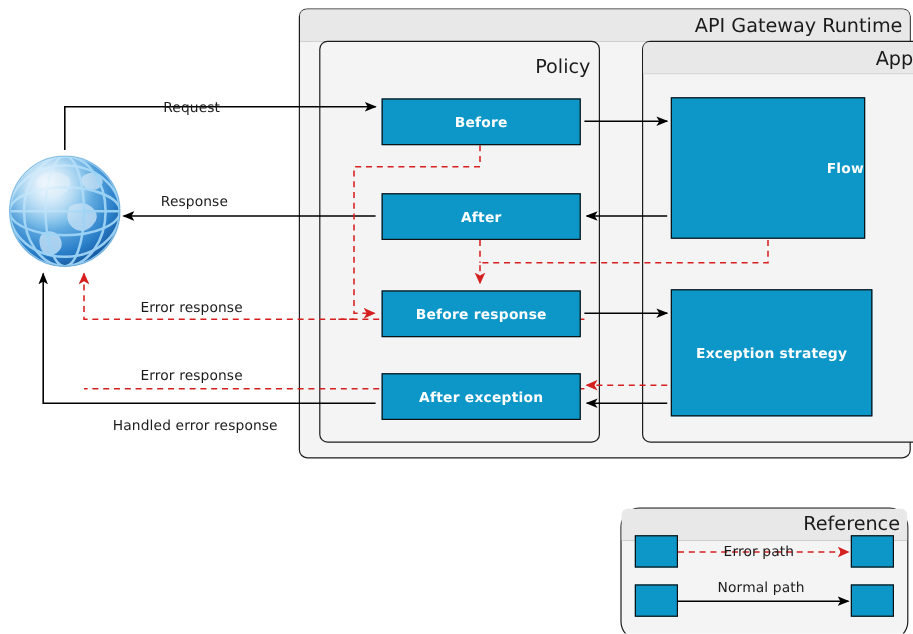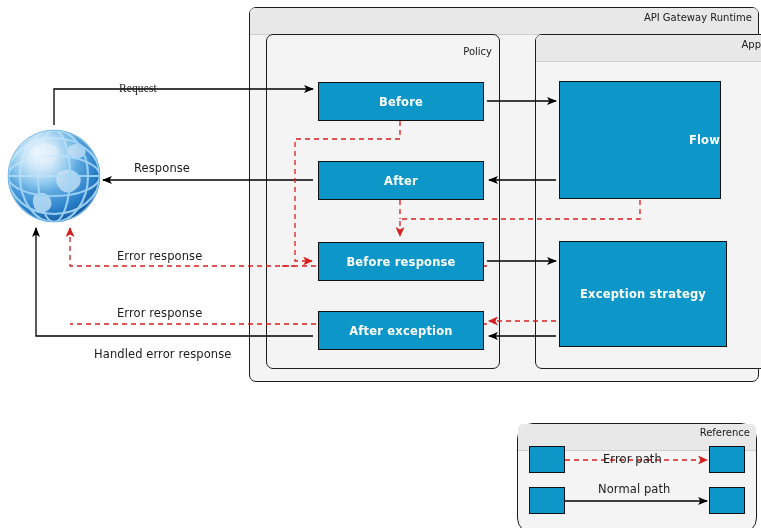--- a/index.html
+++ b/index.html
@@ -3,21 +3,21 @@
 <meta charset="utf-8">
 <style>
   html,body{margin:0;padding:0;background:#ffffff;}
   body{width:761px;height:528px;position:relative;overflow:hidden;
        font-family:"DejaVu Sans","Liberation Sans",sans-serif;}
   #canvas{position:absolute;left:0;top:0;width:761px;height:528px;}
   .svg-layer{position:absolute;left:0;top:0;width:761px;height:528px;}
   .txt{position:absolute;white-space:nowrap;}
   .edge-label{font-size:11.5px;color:#1b1b1b;letter-spacing:0.1px;}
   .box-label{font-size:11.5px;font-weight:bold;color:#ffffff;letter-spacing:0.2px;}
-  .cont-title{font-size:10px;color:#1b1b1b;}
+  .cont-title{font-size:16px;color:#1b1b1b;}
   .blue-box{position:absolute;background:#0d96c8;border:1.4px solid #111111;
             box-sizing:border-box;display:flex;align-items:center;justify-content:center;}
   .container{position:absolute;box-sizing:border-box;border:1.8px solid #1c1c1c;
              border-radius:7px;background:#f4f4f4;}
   .cont-head{position:absolute;left:0;top:0;right:0;height:26px;background:#e8e8e8;
              border-bottom:1px solid #cfcfcf;border-radius:5px 5px 0 0;}
   .legend-box{position:absolute;background:#0d96c8;border:1.2px solid #111111;box-sizing:border-box;}
 </style>
 </head>
 <body>
@@ -142,21 +142,21 @@
       <ellipse cx="54" cy="176" rx="16" ry="46"></ellipse>
       <ellipse cx="54" cy="176" rx="34" ry="46"></ellipse>
       <line x1="8" y1="176" x2="100" y2="176"></line>
       <ellipse cx="54" cy="176" rx="46" ry="20"></ellipse>
       <ellipse cx="54" cy="176" rx="46" ry="38"></ellipse>
     </g>
     <circle cx="54" cy="176" r="46" fill="url(#glh)"></circle>
     <circle cx="54" cy="176" r="46" fill="none" stroke="#4a9bd4" stroke-width="1" opacity="0.5"></circle>
   </svg>
 
-  <div class="txt edge-label" style="left:119px;top:82px;font-family:Liberation Serif, serif;">Request</div>
+  <div class="txt edge-label" style="left:136px;top:82px;">Request</div>
   <div class="txt edge-label" style="left:134px;top:161px;">Response</div>
   <div class="txt edge-label" style="left:117px;top:249px;">Error response</div>
   <div class="txt edge-label" style="left:117px;top:306px;">Error response</div>
   <div class="txt edge-label" style="left:94px;top:347px;">Handled error response</div>
 
   <div class="container" style="left:517px;top:423px;width:240px;height:111px;border-radius:16px;">
     <div class="cont-head"></div>
     <div class="txt cont-title" style="right:6px;top:3px;">Reference</div>
   </div>
 

